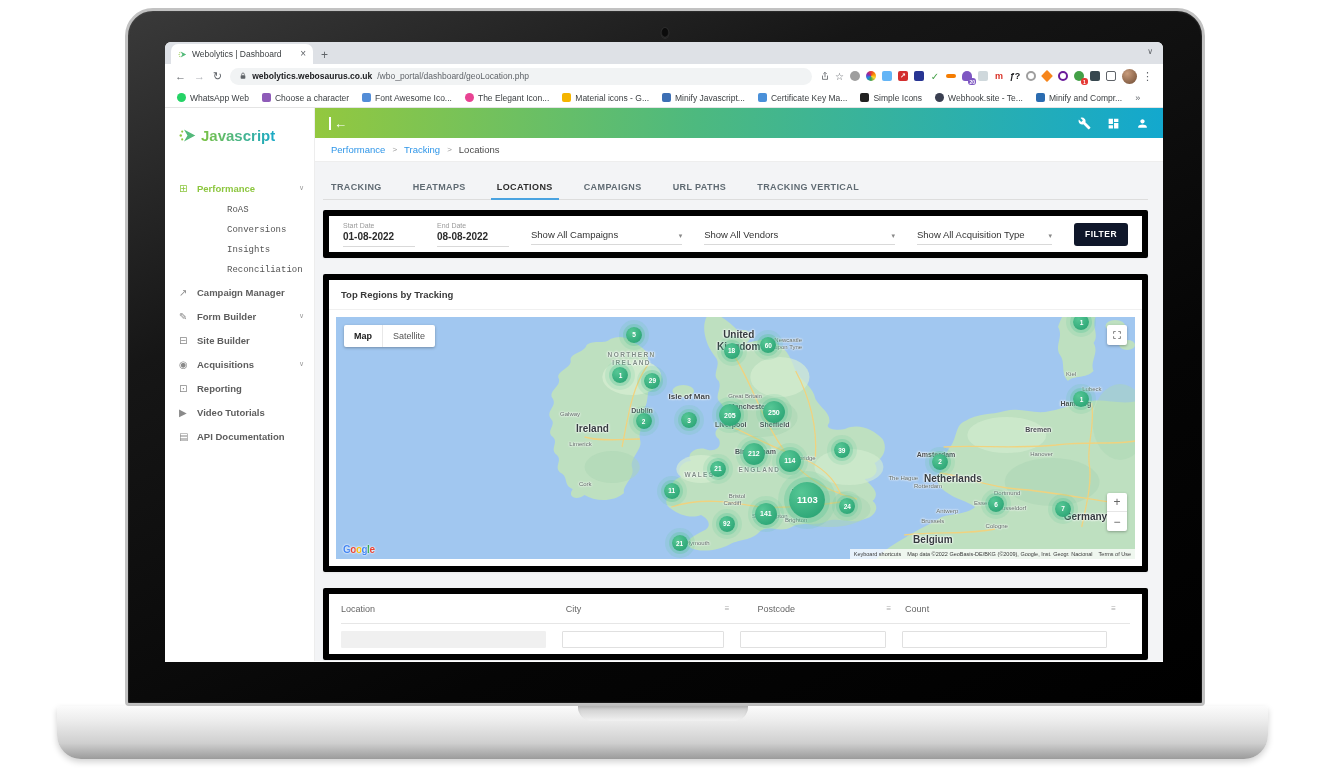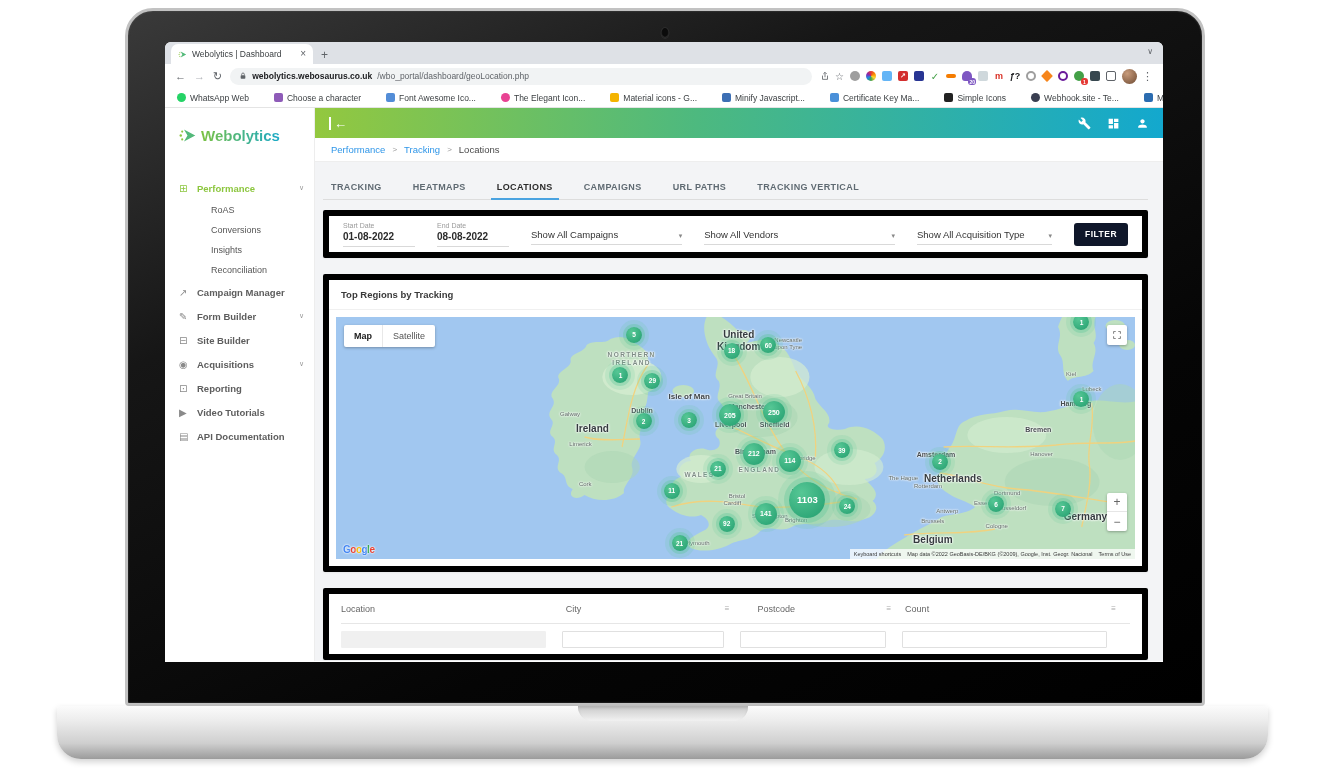--- a/index.html
+++ b/index.html
@@ -66,21 +66,21 @@
   .app { display:flex; height:553px; }
   .sidebar { width:150px; background:#fff; border-right:1px solid #ededed; flex-shrink:0; }
   .logo { height:54px; display:flex; align-items:center; gap:5px; padding-left:14px; }
   .logo-text { font-size:15px; font-weight:700; background:linear-gradient(90deg,#7cc242,#1aa9c8); -webkit-background-clip:text; background-clip:text; color:transparent; }
   .menu { padding-top:14px; }
   .mrow { display:flex; align-items:center; height:24px; padding:0 10px 0 14px; cursor:pointer; }
   .mrow .mi { width:18px; font-size:10px; color:#8a8a8a; }
   .mrow .mlabel { flex:1; font-size:9.5px; font-weight:700; color:#5d5d5d; }
   .mrow .chev { font-size:7px; color:#9a9a9a; }
   .mrow.active .mlabel, .mrow.active .mi { color:#8cc63e; }
-  .mrow.sub { height:20px; padding-left:46px; }
+  .mrow.sub { height:20px; padding-left:62px;font-family:Liberation Mono, monospace; }
   .mrow.sub .mlabel { font-weight:400; font-size:9px; color:#555; }
 
   .main { flex:1; display:flex; flex-direction:column; min-width:0; background:#f3f4f6; }
   .app-header { height:30px; background:linear-gradient(90deg,#93c83f,#4db97f 45%,#13a8ce); display:flex; align-items:center; padding:0 14px; flex-shrink:0; }
   .back-arrow { color:#fff; font-size:13px; border-left:2px solid #fff; padding-left:3px; line-height:13px; }
   .hdr-icons { margin-left:auto; display:flex; gap:16px; align-items:center; }
   .hdr-icons svg { width:13px; height:13px; }
   .breadbar { height:24px; background:#fff; display:flex; align-items:center; gap:7px; padding:0 16px; border-bottom:1px solid #eee; flex-shrink:0; }
   .crumb { font-size:9.5px; color:#2f96e8; }
   .crumb.current { color:#4a4a4a; }
@@ -250,21 +250,21 @@
               <span class="ext sh-window" style="--c: #5f6368;">
                 <span class="ei"></span>
               </span>
             </span>
           <span class="avatar"></span>
           <span class="kebab">⋮</span>
         </div>
       </div>
 
       <div class="bookmarks">
-        <span style="display:flex;gap:25px;align-items:center;">
+        <span style="display:flex;gap:13px;align-items:center;">
 
         <span class="bm sh-circle" style="--c: #25d366;">
               <span class="bi"></span>
               <span class="bm-label">WhatsApp Web</span>
             </span>
             <span class="bm sh-square" style="--c: #8e5bb8;">
               <span class="bi"></span>
               <span class="bm-label">Choose a character</span>
             </span>
             <span class="bm sh-square" style="--c: #538dd7;">
@@ -308,21 +308,21 @@
       <div class="app">
 
         <div class="sidebar">
           <div class="logo">
             <svg width="17" height="17" viewBox="0 0 24 24">
                 <circle cx="2.5" cy="12" r="1.7" fill="#8cc63e"></circle>
                 <circle cx="4.5" cy="6.5" r="1.5" fill="#8cc63e"></circle>
                 <circle cx="4.5" cy="17.5" r="1.5" fill="#8cc63e"></circle>
                 <path d="M7 3.5l16 8.5-16 8.5 5-8.5z" fill="#53b97a"></path>
               </svg>
-            <span class="logo-text">Webolytics</span>
+            <span class="logo-text">Javascript</span>
           </div>
           <div class="menu">
 
           <div class="mrow item active">
                 <span class="mi">⊞</span>
                 <span class="mlabel">Performance</span>
                 <span class="chev">∨</span>
               </div>
               <div class="mrow sub">
 

